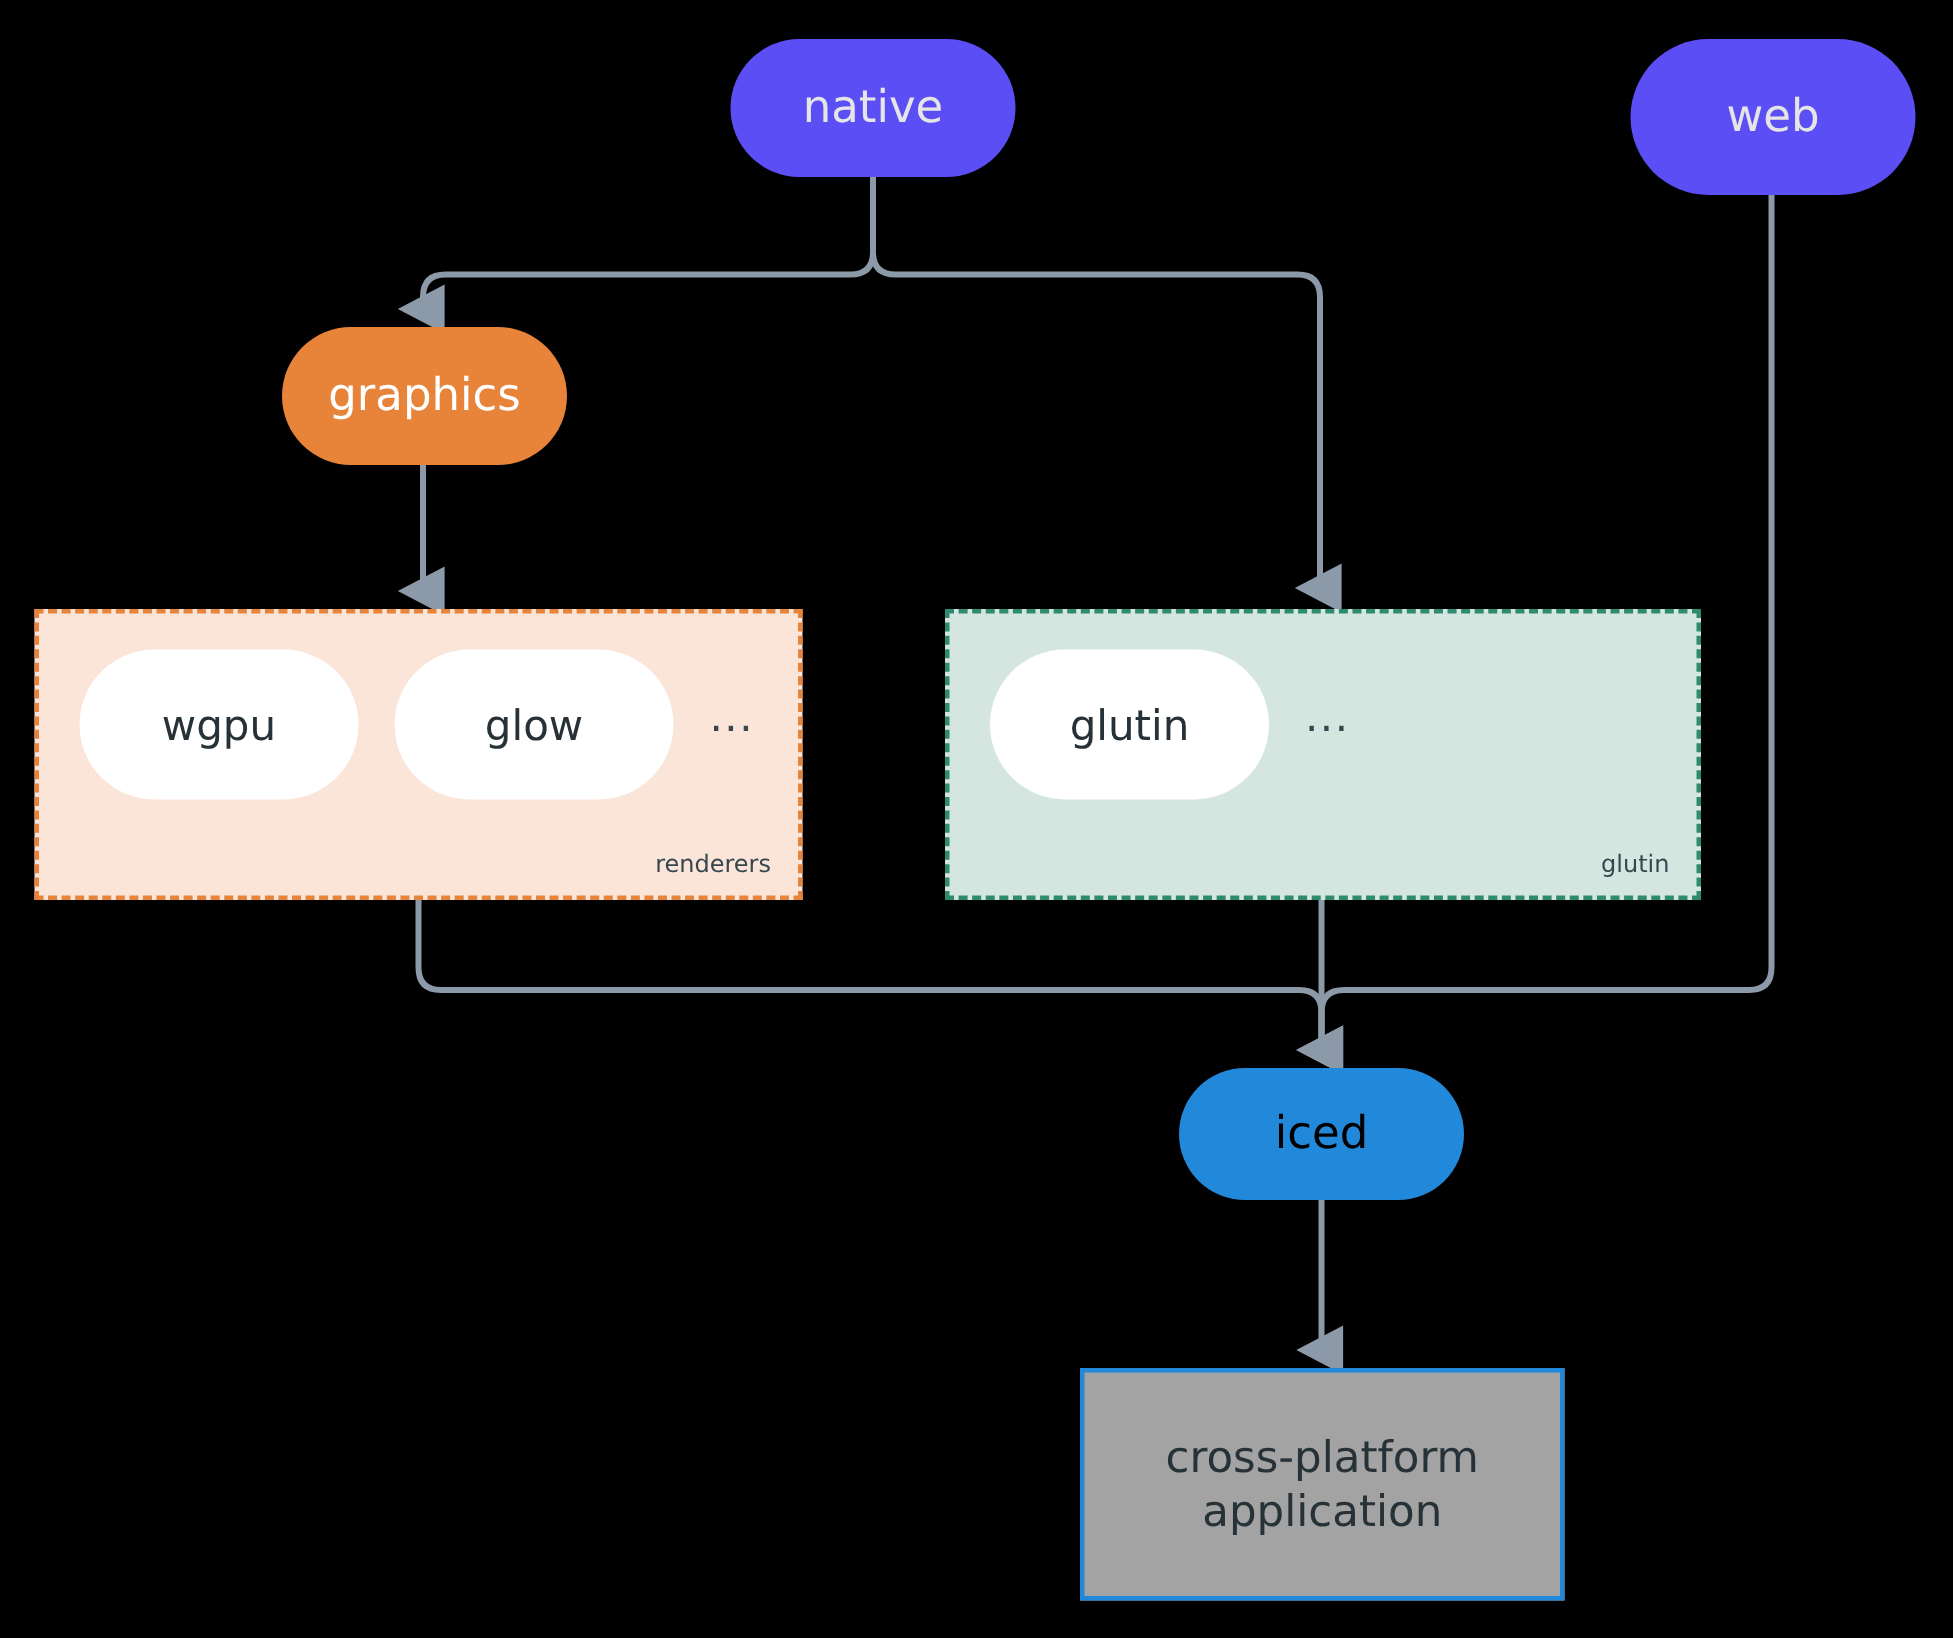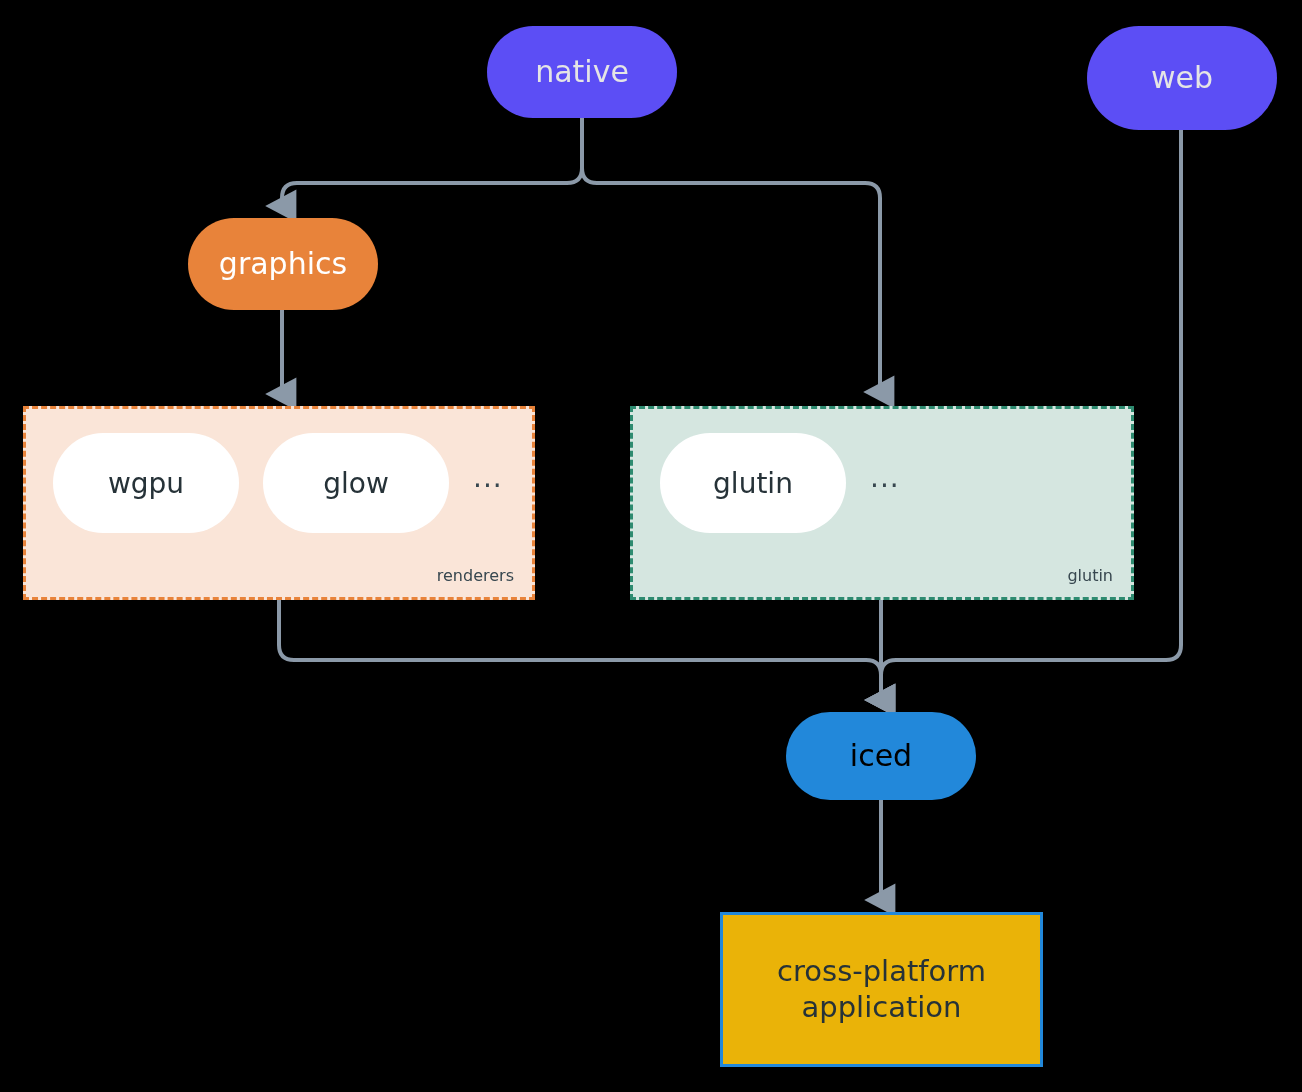--- a/index.html
+++ b/index.html
@@ -185,18 +185,18 @@
       </div>
       <div class="item-ellipsis">...</div>
     </div>
     <div class="group-label">glutin</div>
   </div>
 
   <div class="node" id="node-iced" style="background:#2288da;">
     <span>iced</span>
   </div>
 
-  <div class="node" id="node-application" style="background:#eab308; border-color:#2288da; color:#263238;">
+  <div class="node" id="node-application" style="background:#a3a3a3; border-color:#2288da; color:#263238;">
     <span class="app-line">cross-platform</span>
     <span class="app-line">application</span>
   </div>
 
 </div>
 
 </body></html>

